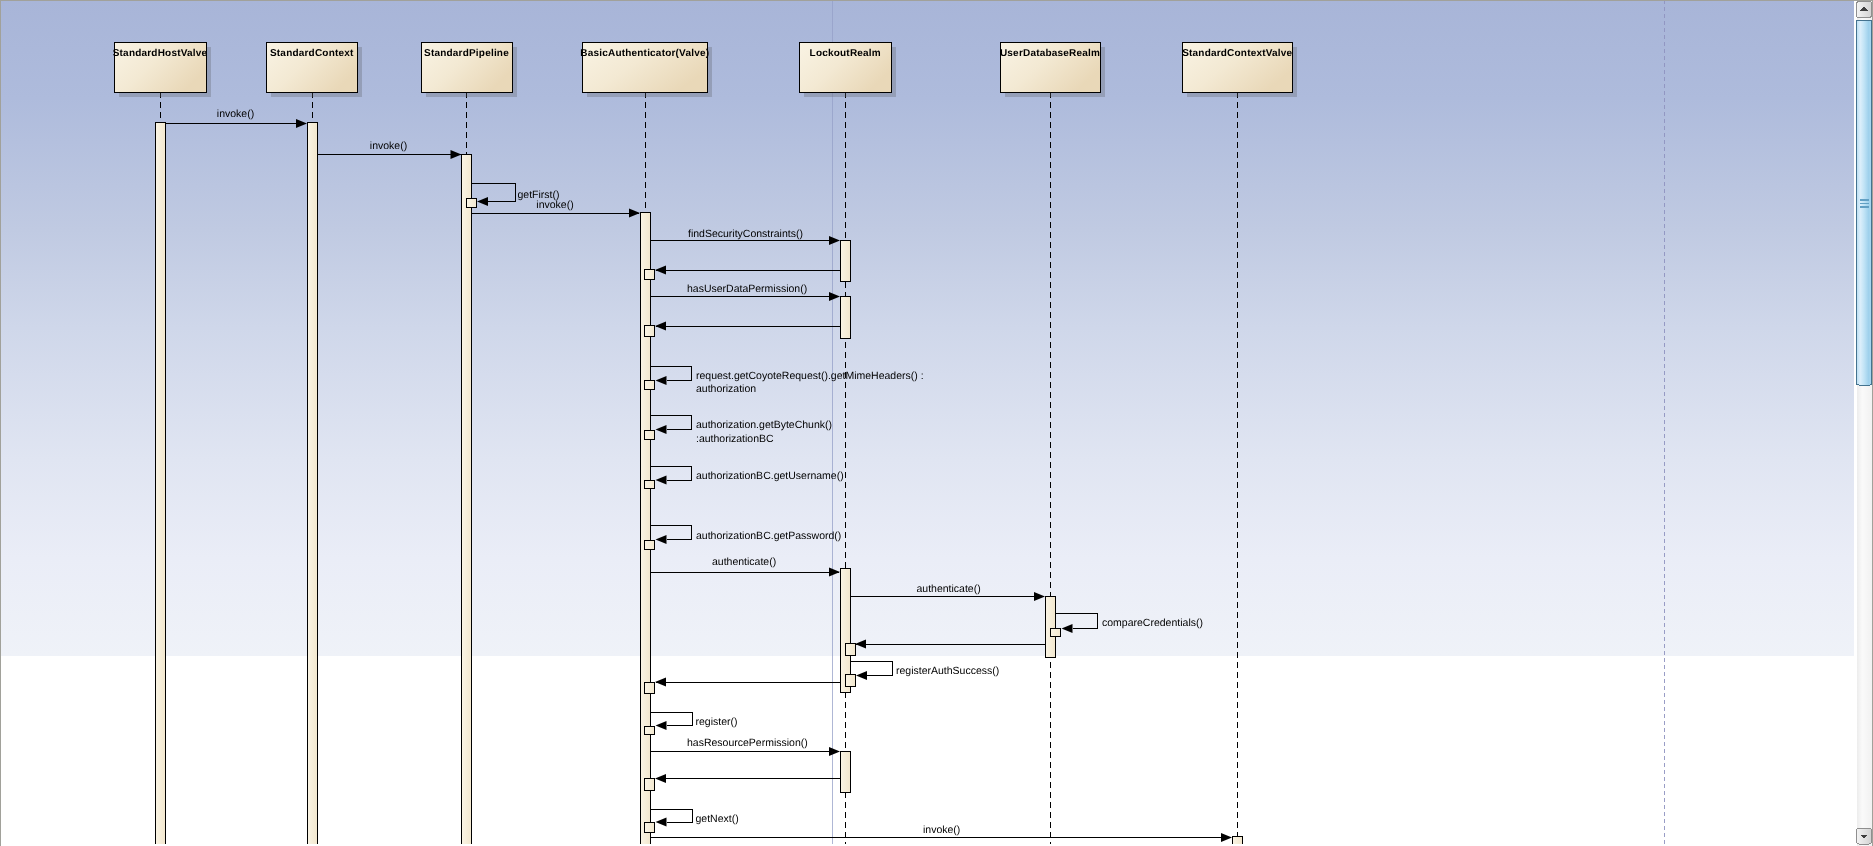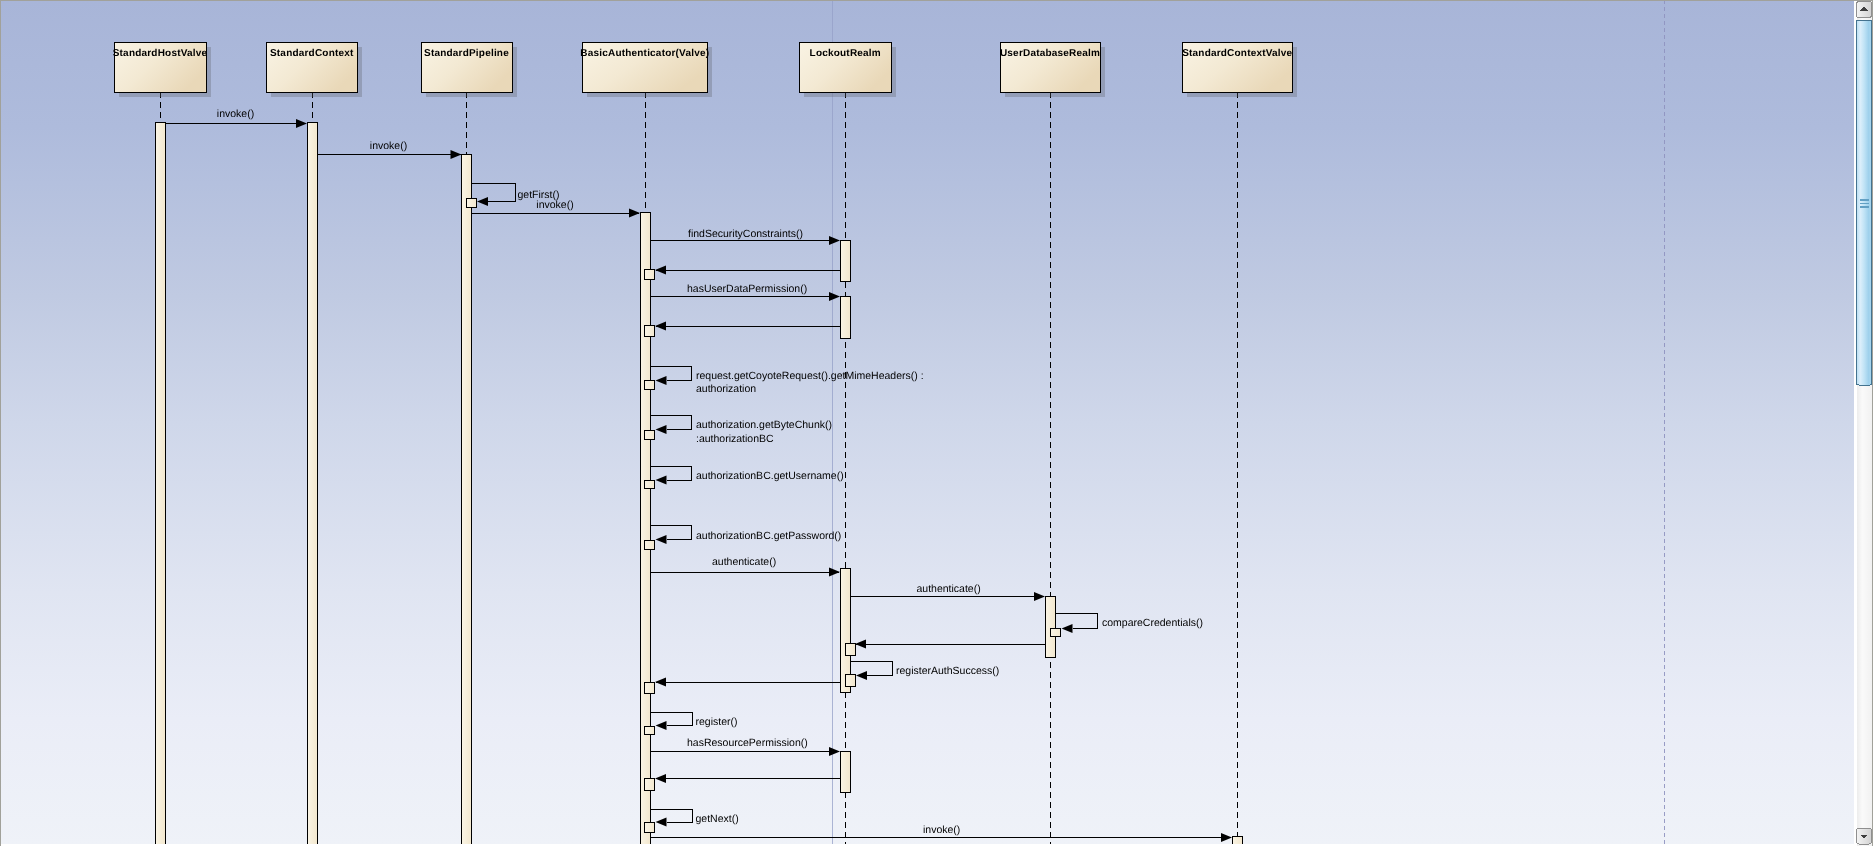--- a/index.html
+++ b/index.html
@@ -1,16 +1,16 @@
 <!DOCTYPE html>
 <html><head><meta charset="utf-8">
 <style>
 html,body{margin:0;padding:0;}
 body{width:1873px;height:846px;overflow:hidden;font-family:"Liberation Sans",sans-serif;}
-#wrap{position:relative;width:1873px;height:846px;
+#wrap{position:relative;width:1873px;height:656px;
 background:linear-gradient(to bottom,#a8b5d8 0%,#aebbdc 15%,#c0cae2 35%,#cfd7ea 50%,#e0e5f2 70%,#eaedf7 85%,#eff2f8 100%);}
 svg{position:absolute;top:0;left:0;display:block;}
 </style></head><body>
 <div id="wrap">
 <svg width="1873" height="846" viewBox="0 0 1873 846" shape-rendering="crispEdges" text-rendering="geometricPrecision">
 <defs>
 <linearGradient id="boxg" x1="0" y1="0" x2="1" y2="0.55">
 <stop offset="0" stop-color="#f9f3e4"></stop>
           <stop offset="0.5" stop-color="#f3e9d3"></stop>
           <stop offset="1" stop-color="#e9d8b8"></stop>

